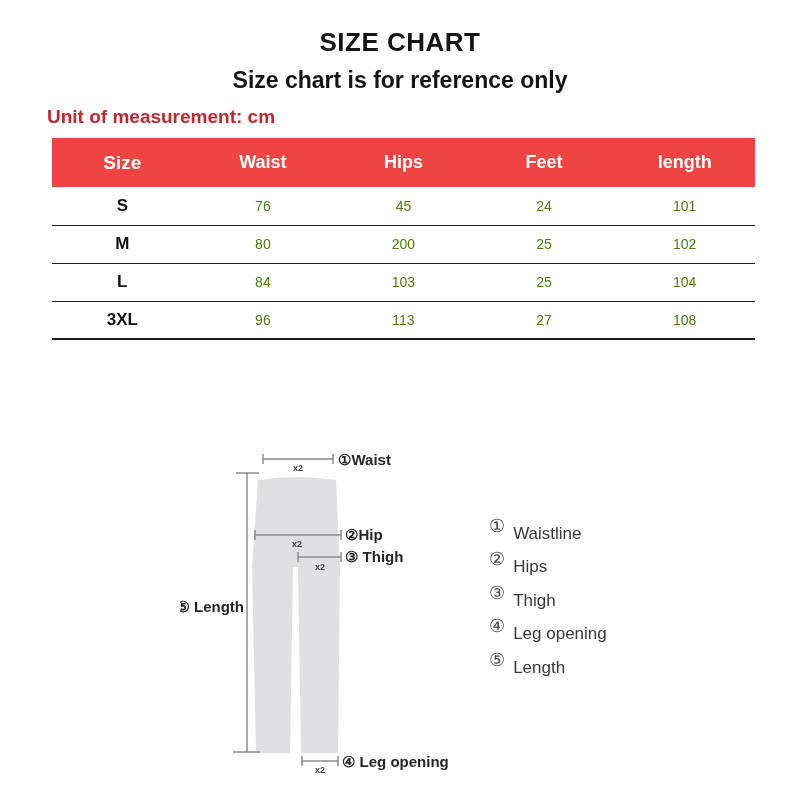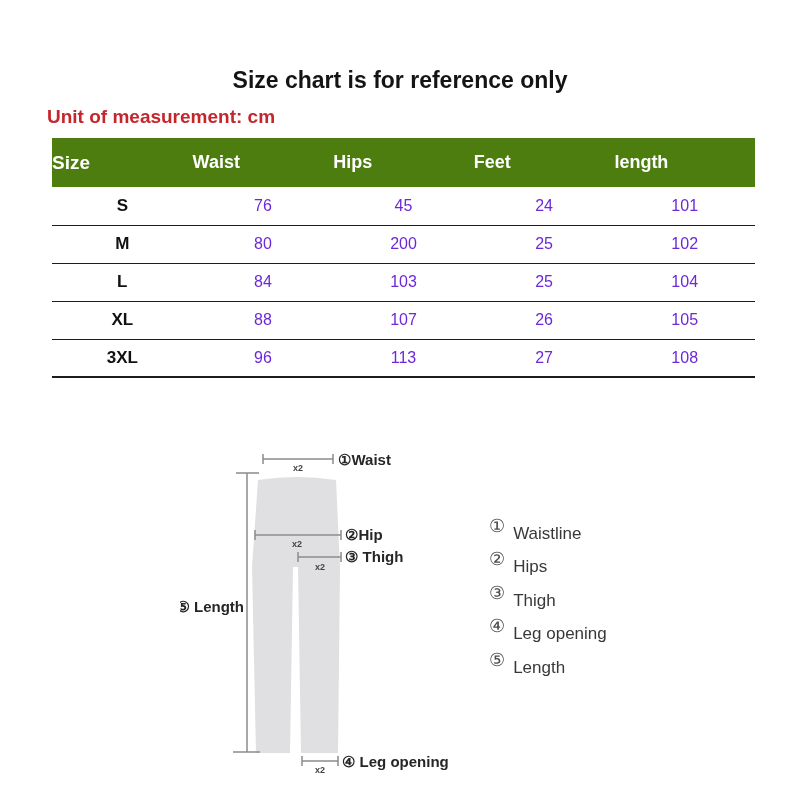--- a/index.html
+++ b/index.html
@@ -29,30 +29,30 @@
     font-size: 19px; font-weight: 700; color: #c5262c;
   }
 
   table.size-table {
     position: absolute; top: 138px; left: 52px;
     width: 703px;
     border-collapse: collapse;
     table-layout: fixed;
   }
   table.size-table thead th {
-    background: #4d7c0f; color: #ffffff;
+    background: #ef4444; color: #ffffff;
     height: 49px;
     font-size: 18px; font-weight: 700;
-    text-align: left; vertical-align: middle;
+    text-align: center; vertical-align: middle;
   }
   table.size-table thead th:first-child { font-size: 19px; }
   table.size-table tbody td {
     height: 38px;
     text-align: center; vertical-align: middle;
-    font-size: 16px; color: #6d28d9;
+    font-size: 14px; color: #4d7c0f;
     border-bottom: 1px solid #1c1c1c;
     background: #ffffff;
   }
   table.size-table tbody tr:last-child td { border-bottom: 2px solid #1c1c1c; }
   table.size-table tbody td.size-col { font-weight: 700; color: #111111; font-size: 17px; }
 
   svg.pants-svg { position: absolute; left: 180px; top: 440px; }
   .pants-part { fill: #e0e0e2; stroke: none; }
   .measure { stroke: #8c8c8c; stroke-width: 1.5; fill: none; }
   .svg-callout {
@@ -73,20 +73,21 @@
     font-size: 17px; color: #383838;
   }
   .legend-num { font-size: 18px; color: #4a4a4a; line-height: 1; }
   .legend-label { line-height: 1; margin-top: 15px; }
 </style>
 </head>
 <body>
 
 <div class="canvas">
 
+  <div class="title">SIZE CHART</div>
   <div class="subtitle">Size chart is for reference only</div>
   <div class="unit-note">Unit of measurement: cm</div>
 
   <table class="size-table">
     <thead>
       <tr>
         <th>Size</th>
         <th>Waist</th>
         <th>Hips</th>
         <th>Feet</th>
@@ -107,27 +108,20 @@
         <td>200</td>
         <td>25</td>
         <td>102</td>
       </tr>
       <tr>
         <td class="size-col">L</td>
         <td>84</td>
         <td>103</td>
         <td>25</td>
         <td>104</td>
-      </tr>
-      <tr>
-        <td class="size-col">XL</td>
-        <td>88</td>
-        <td>107</td>
-        <td>26</td>
-        <td>105</td>
       </tr>
       <tr>
         <td class="size-col">3XL</td>
         <td>96</td>
         <td>113</td>
         <td>27</td>
         <td>108</td>
       </tr>
     </tbody>
   </table>

